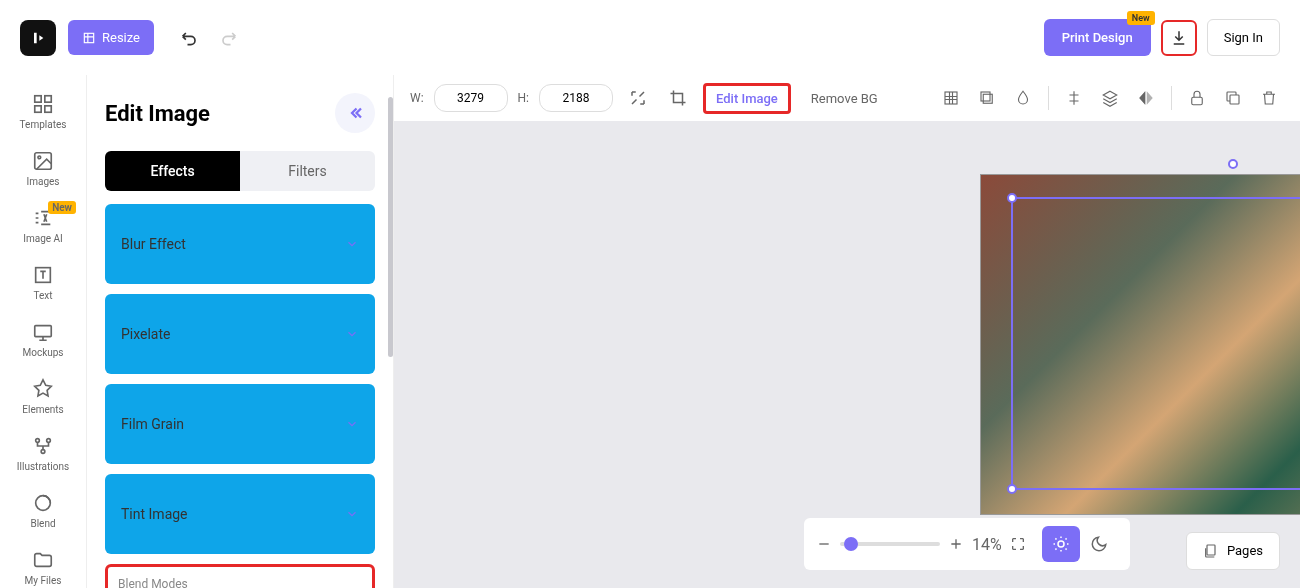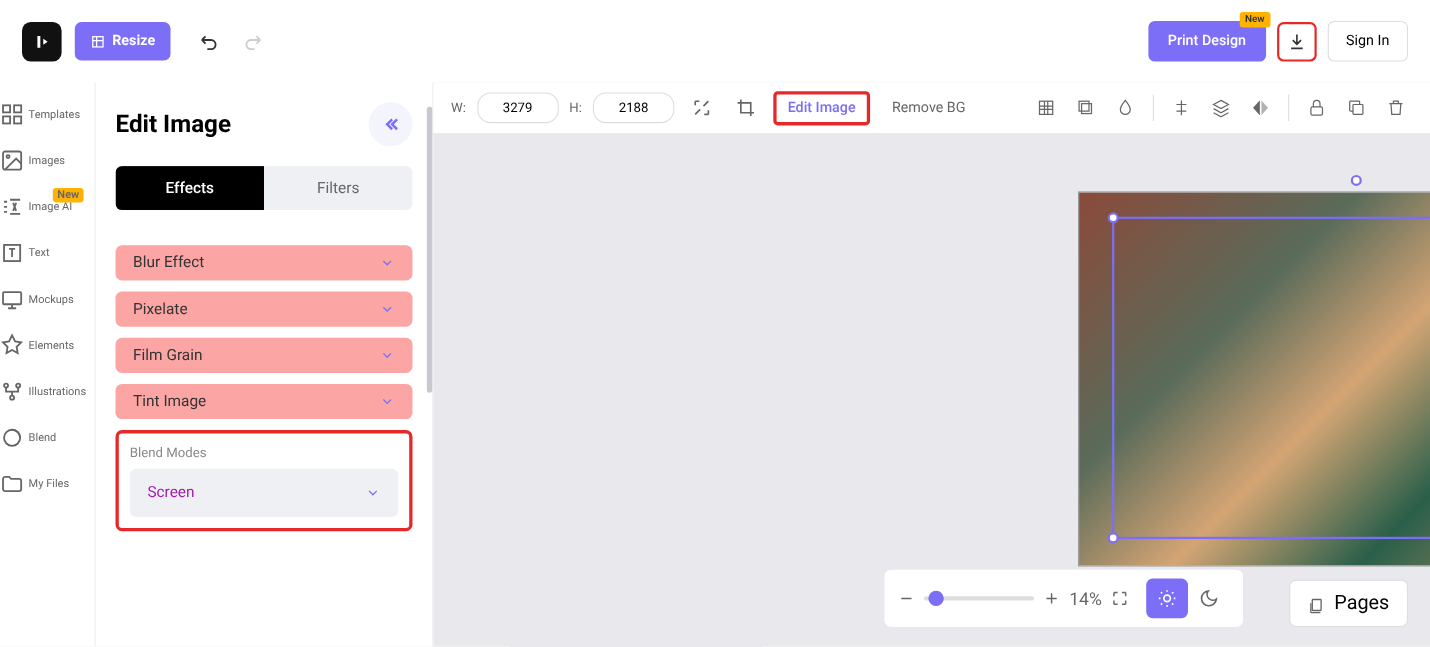--- a/index.html
+++ b/index.html
@@ -1,42 +1,42 @@
 <!DOCTYPE html>
 <html><head>
 <meta charset="utf-8">
 <style>
 *{margin:0;padding:0;box-sizing:border-box;font-family:-apple-system,BlinkMacSystemFont,"Segoe UI",Roboto,sans-serif}
 body{width:1300px;height:588px;background:#fff;overflow:hidden;position:relative}
 .topbar{height:75px;display:flex;align-items:center;padding:0 20px;gap:12px}
 .logo{width:36px;height:36px;background:#111;border-radius:8px;display:flex;align-items:center;justify-content:center}
 .logo svg{width:16px;height:16px}
-.resize-btn{background:#7c6ef6;color:#fff;border:none;padding:10px 14px;border-radius:6px;font-size:13px;font-weight:700;display:flex;align-items:center;gap:6px;cursor:pointer}
+.resize-btn{background:#7c6ef6;color:#fff;border:none;padding:10px 14px;border-radius:6px;font-size:13px;font-weight:400;display:flex;align-items:center;gap:6px;cursor:pointer}
 .redo-undo{display:flex;gap:18px;margin-left:14px}
 .redo-undo svg{width:20px;height:20px;cursor:pointer}
 .topbar-right{margin-left:auto;display:flex;gap:10px;align-items:center}
 .print-btn{background:#7c6ef6;color:#fff;border:none;padding:11px 18px;border-radius:6px;font-size:13px;font-weight:500;cursor:pointer;position:relative}
 .new-badge{position:absolute;top:-8px;right:-4px;background:#ffb300;color:#333;font-size:9px;padding:2px 5px;border-radius:3px;font-weight:600}
 .download-btn{width:36px;height:36px;border:2px solid #e62828;border-radius:6px;display:flex;align-items:center;justify-content:center;cursor:pointer}
 .signin-btn{border:1px solid #ddd;background:#fff;padding:10px 16px;border-radius:6px;font-size:13px;cursor:pointer}
 .main{display:flex;height:513px}
 .iconbar{width:87px;border-right:1px solid #eee;display:flex;flex-direction:column;padding-top:8px}
-.iconbar-item{display:flex;flex-direction:row;align-items:center;gap:4px;padding:10px 0;cursor:pointer;position:relative}
+.iconbar-item{display:flex;flex-direction:column;align-items:center;gap:4px;padding:10px 0;cursor:pointer;position:relative}
 .iconbar-item svg{width:22px;height:22px}
 .iconbar-item span{font-size:10px;color:#666}
 .iconbar-badge{position:absolute;top:4px;right:10px;background:#ffb300;color:#333;font-size:8px;padding:1px 4px;border-radius:3px;font-weight:600}
 .sidepanel{width:307px;border-right:1px solid #eee;padding:18px;position:relative}
 .panel-header{display:flex;align-items:center;justify-content:space-between;margin-bottom:18px}
 .panel-title{font-size:22px;font-weight:700}
 .collapse-btn{width:40px;height:40px;border-radius:50%;background:#f3f4fc;display:flex;align-items:center;justify-content:center;cursor:pointer}
-.tabs{display:flex;border-radius:6px;overflow:hidden;margin-bottom:32px}
+.tabs{display:flex;border-radius:6px;overflow:hidden;margin-bottom:13px}
 .tab{flex:1;padding:12px;text-align:center;font-size:14px;cursor:pointer}
 .tab.active{background:#000;color:#fff;font-weight:500}
 .tab:not(.active){background:#eff0f4;color:#666}
-.accordion{background:#fca5a5;border-radius:6px;padding:8px 16px;margin-bottom:10px;display:flex;justify-content:space-between;align-items:center;cursor:pointer}
+.accordion{background:#0ea5e9;border-radius:6px;padding:32px 16px;margin-bottom:10px;display:flex;justify-content:space-between;align-items:center;cursor:pointer}
 .accordion span{font-size:14px;color:#333}
 .accordion svg{width:14px;height:14px}
 .blend-section{border:3px solid #e62828;border-radius:6px;padding:10px;margin-top:8px}
 .blend-label{font-size:12px;color:#888;margin-bottom:8px}
 .blend-select{background:#eff0f4;border-radius:6px;padding:14px 16px;display:flex;justify-content:space-between;align-items:center;cursor:pointer}
 .blend-select span{font-size:14px;color:#a21caf}
 .canvas-area{flex:1;background:#e9e9ed;position:relative}
 .canvas-toolbar{position:absolute;top:0;left:0;right:0;height:46px;background:#fff;display:flex;align-items:center;padding:0 16px;gap:10px}
 .dim-label{font-size:12px;color:#666}
 .dim-input{width:74px;height:28px;border:1px solid #ddd;border-radius:12px;text-align:center;font-size:12px}
@@ -51,21 +51,21 @@
 .handle{position:absolute;width:10px;height:10px;background:#fff;border:2px solid #7c6ef6;border-radius:50%}
 .handle.tl{left:-6px;top:-6px}.handle.bl{left:-6px;bottom:-6px}
 .handle.tc{left:50%;top:-40px;margin-left:-6px}
 .bottom-controls{position:absolute;left:410px;bottom:18px;display:flex;align-items:center;gap:8px;background:#fff;border-radius:6px;padding:8px 12px}
 .zoom-slider{width:100px;height:4px;background:#ddd;border-radius:2px;position:relative}
 .zoom-thumb{position:absolute;left:4px;top:-5px;width:14px;height:14px;background:#7c6ef6;border-radius:50%}
 .zoom-pct{font-size:16px;color:#666}
 .theme-toggle{display:flex;gap:0;margin-left:8px}
 .theme-btn{width:38px;height:36px;display:flex;align-items:center;justify-content:center;border-radius:6px}
 .theme-btn.active{background:#7c6ef6}
-.pages-btn{position:absolute;right:20px;bottom:18px;background:#fff;border:1px solid #ddd;border-radius:6px;padding:10px 16px;display:flex;align-items:flex-end;gap:8px;cursor:pointer;font-size:18px}
+.pages-btn{position:absolute;right:20px;bottom:18px;background:#fff;border:1px solid #ddd;border-radius:6px;padding:10px 16px;display:flex;align-items:flex-start;gap:8px;cursor:pointer;font-size:13px}
 .scrollbar{position:absolute;right:0;top:22px;width:5px;height:260px;background:#c8c8ce;border-radius:3px}
 </style>
 </head>
 <body>
 
 <div class="topbar">
   <div class="logo">
       <svg viewBox="0 0 24 24" fill="#fff">
         <path d="M6 4h4v16H6zM14 8l6 4-6 4z"></path>
       </svg>

